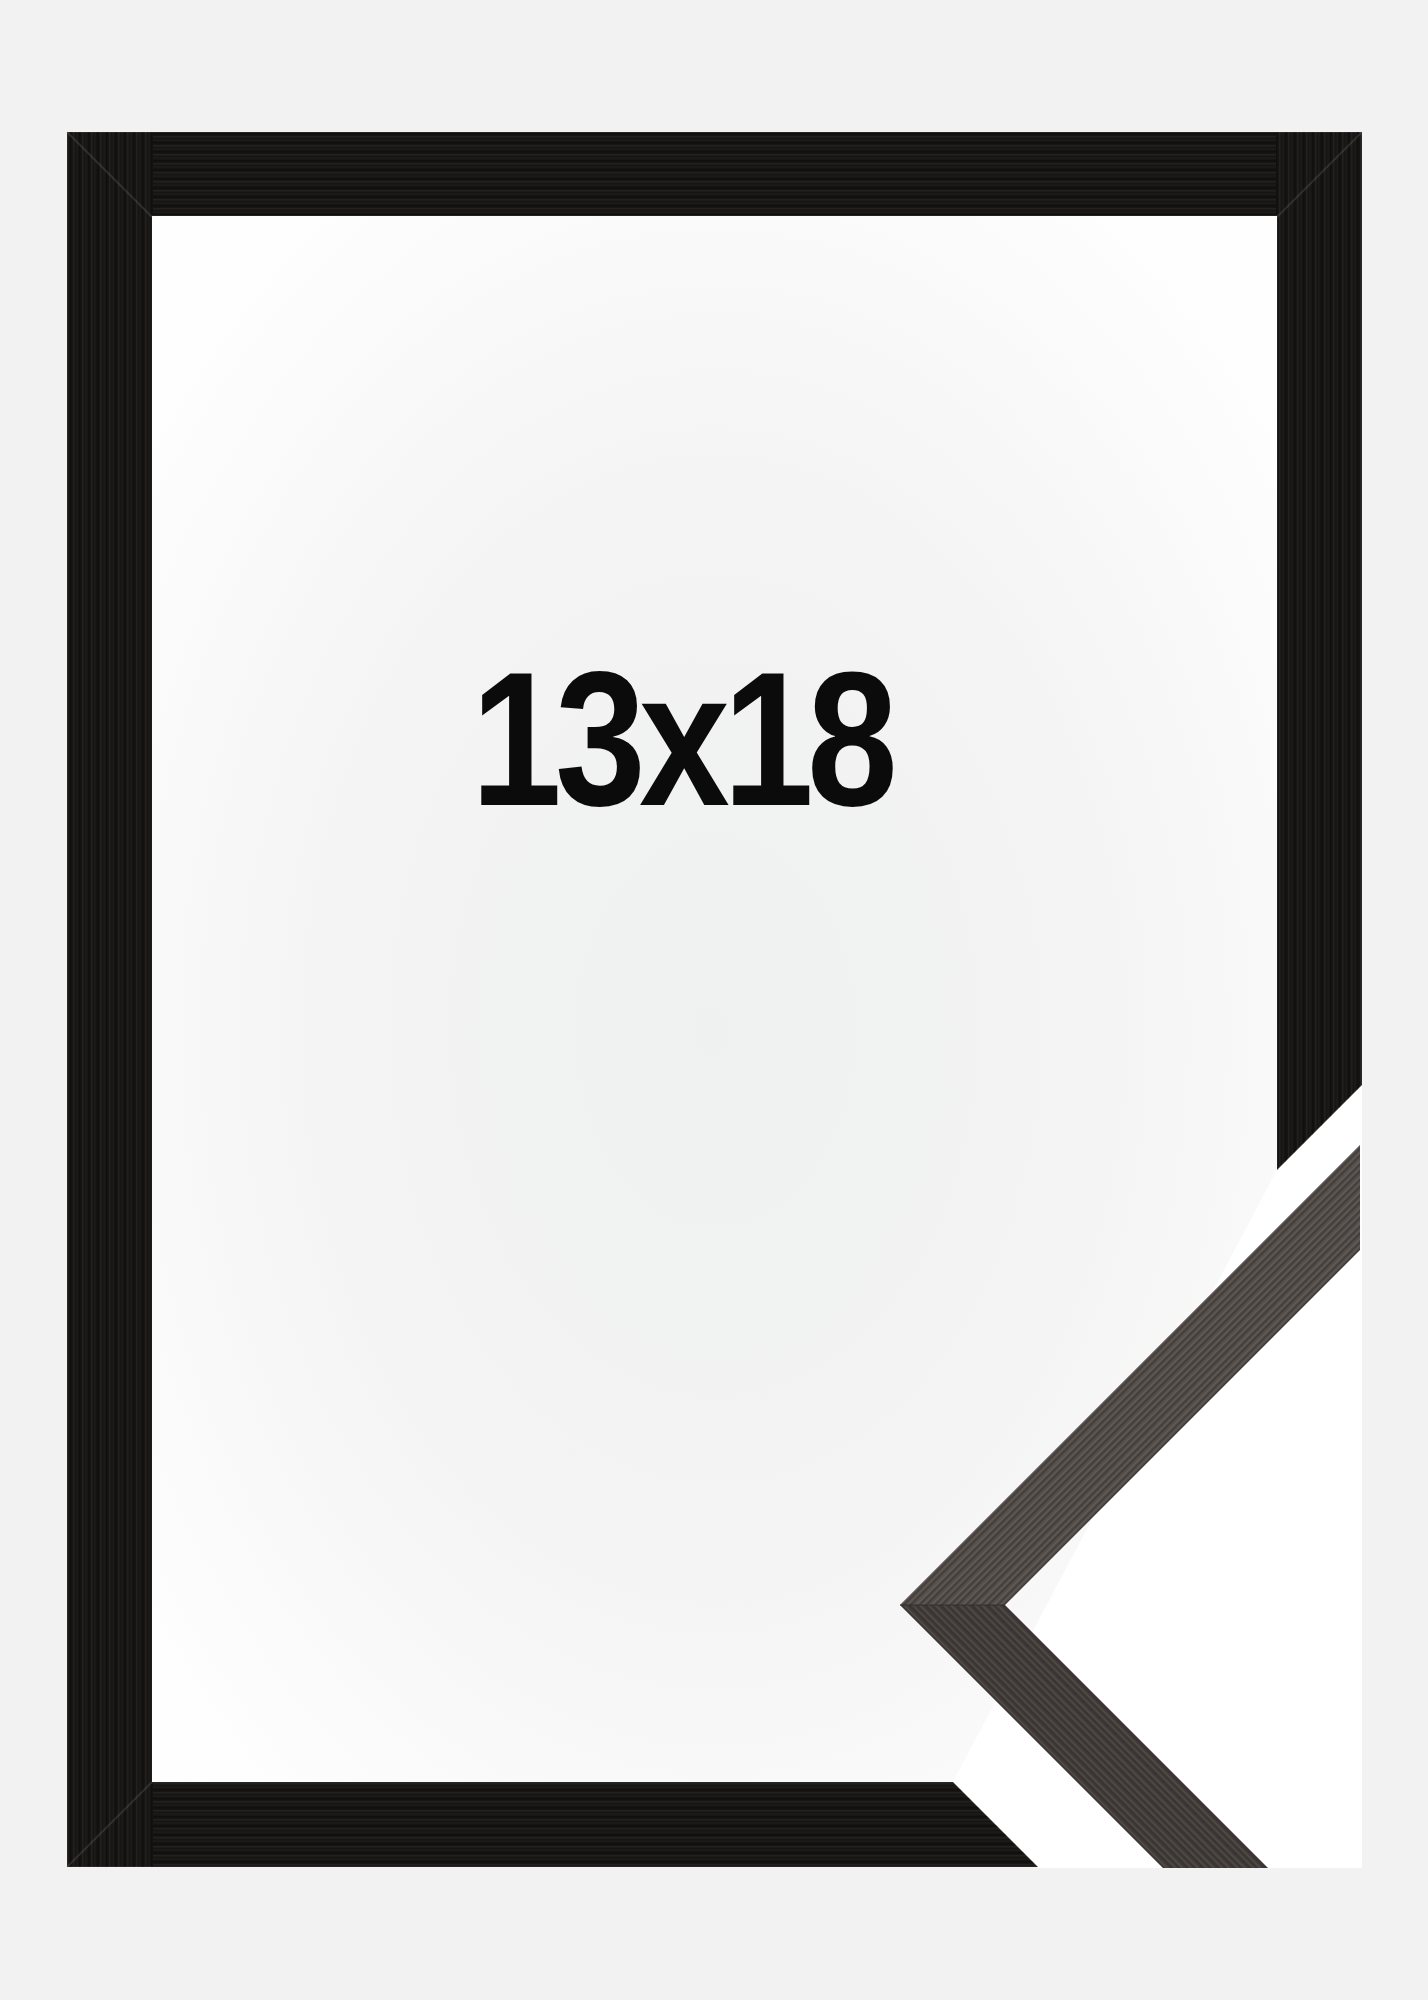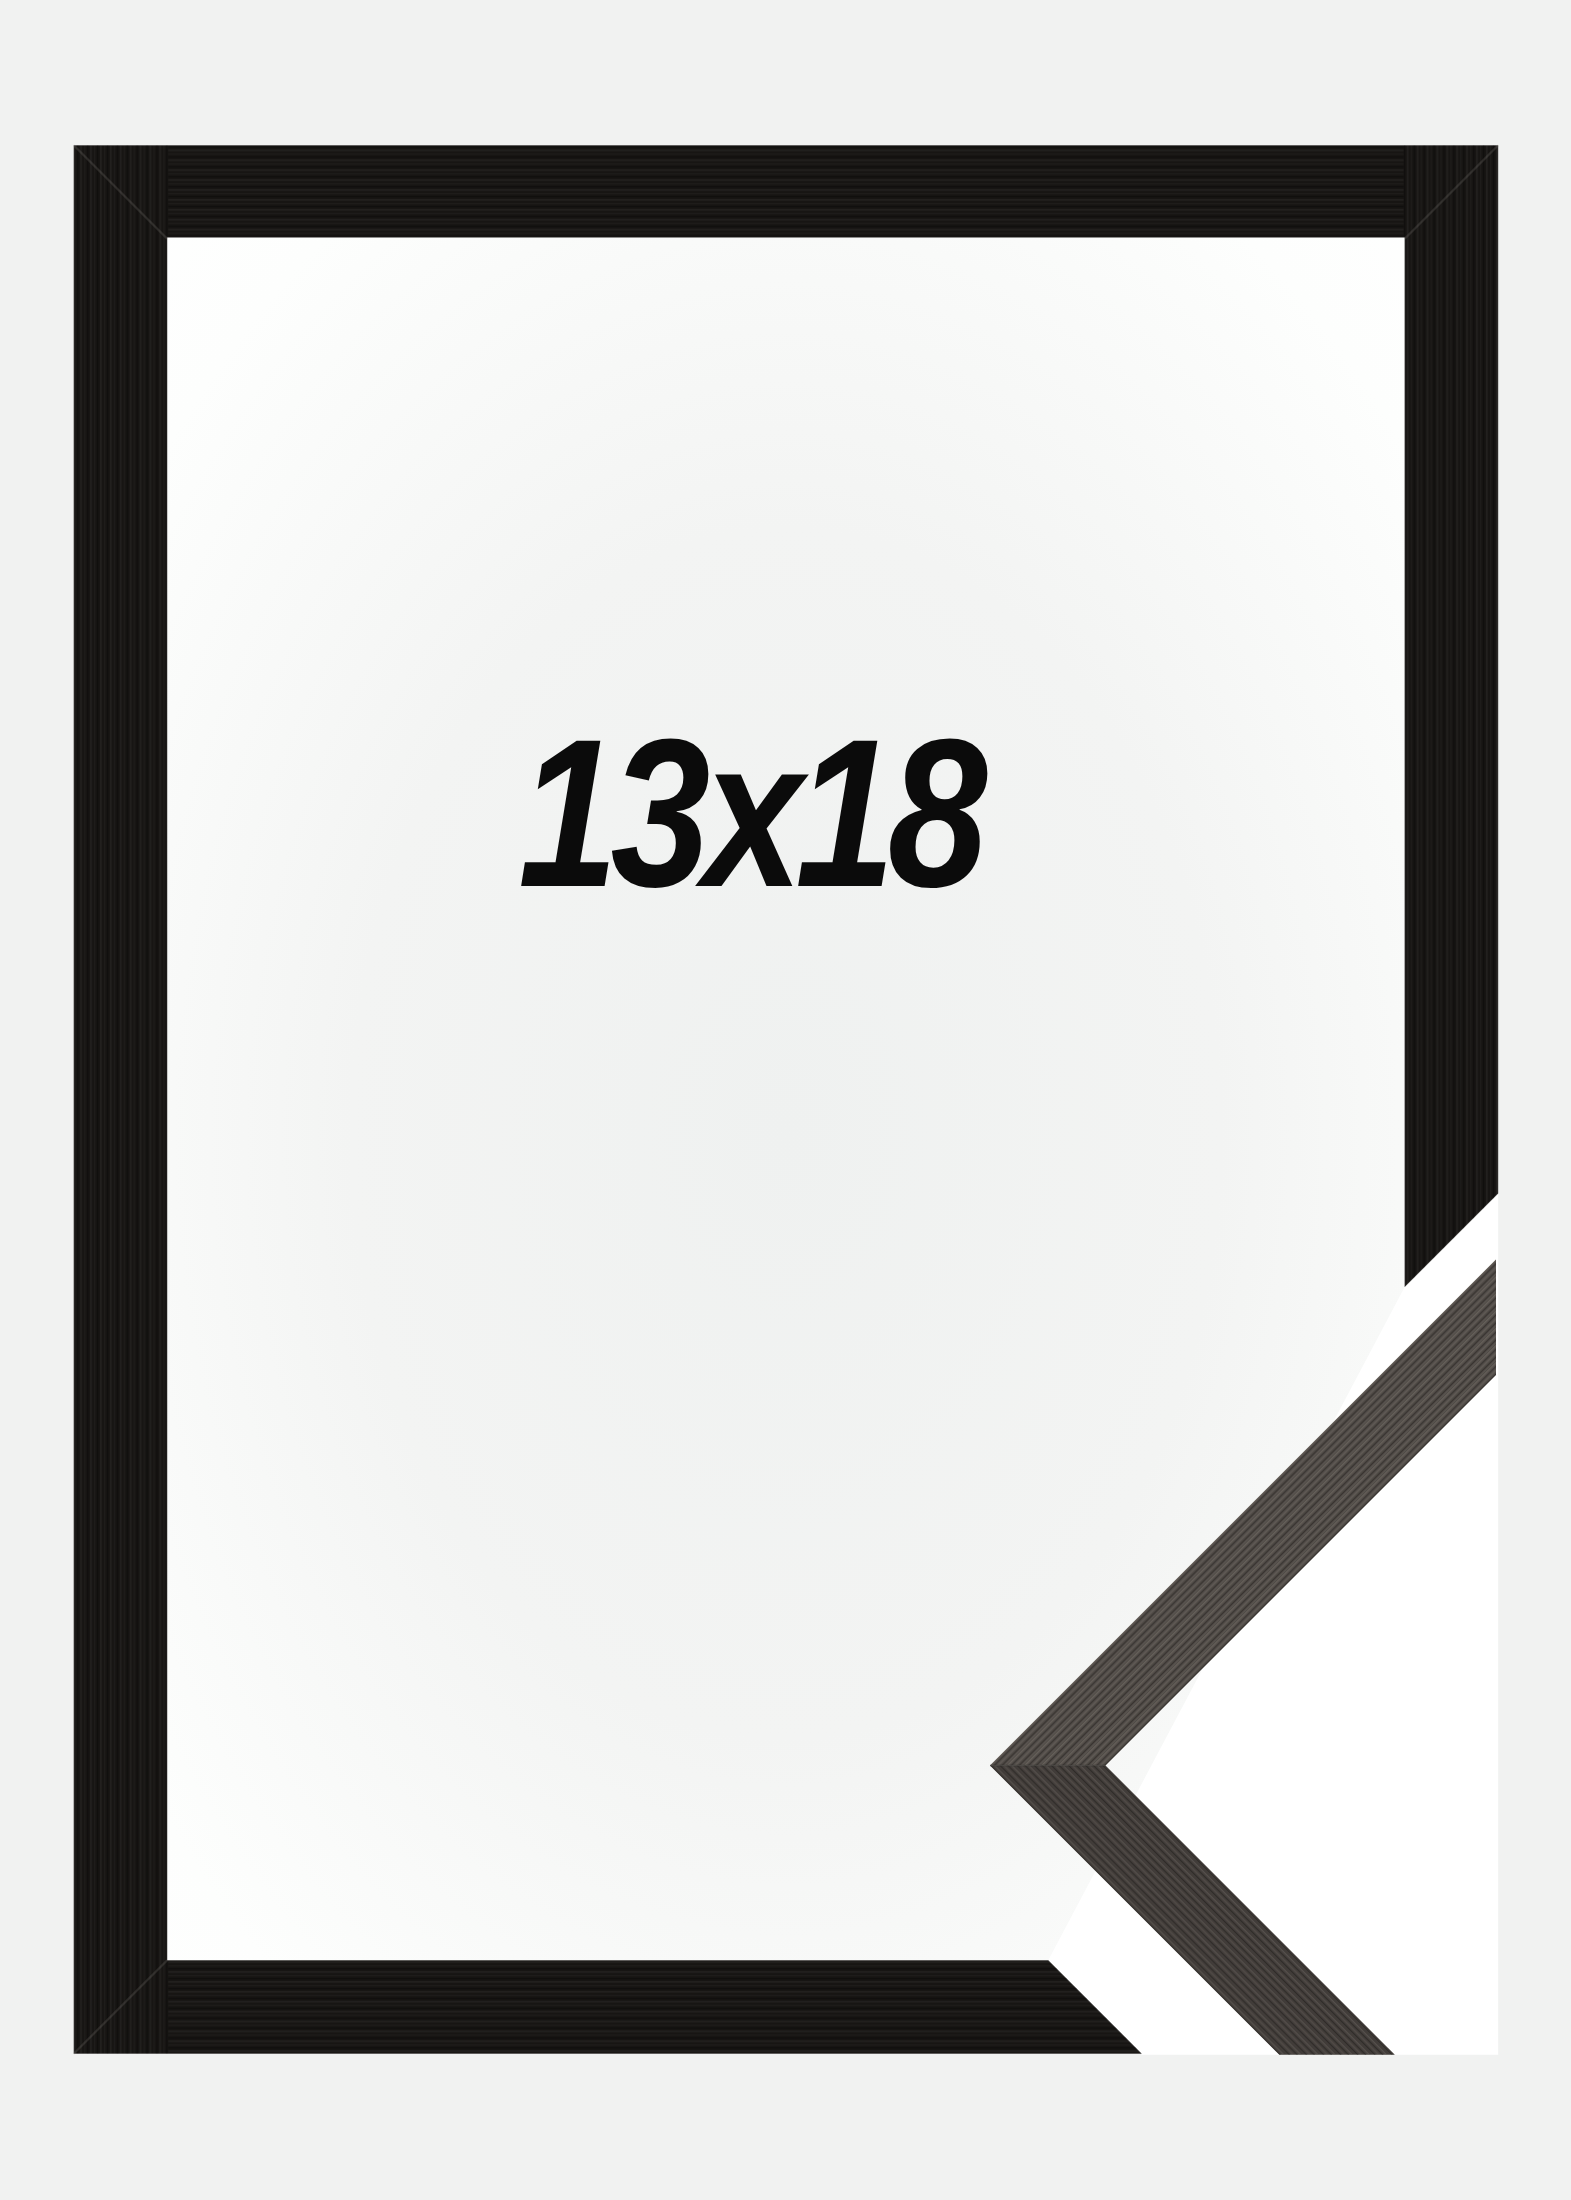--- a/index.html
+++ b/index.html
@@ -1,21 +1,21 @@
 <!DOCTYPE html>
 <html><head>
 <meta charset="utf-8">
 <style>
   html,body{margin:0;padding:0;}
   body{
     width:1428px;height:2000px;overflow:hidden;
     background:#f1f2f1;
     font-family:"Liberation Sans", sans-serif;
   }
-  .stage{position:relative;width:1232px;height:2000px;font-style:italic;}
+  .stage{position:relative;width:1232px;height:2000px;}
   svg{display:block;position:absolute;left:0;top:0;}
   text.size-label{
     font-family:"Liberation Sans", sans-serif;
     font-weight:700;
   }
 </style>
 </head>
 <body>
 
 <div class="stage">

